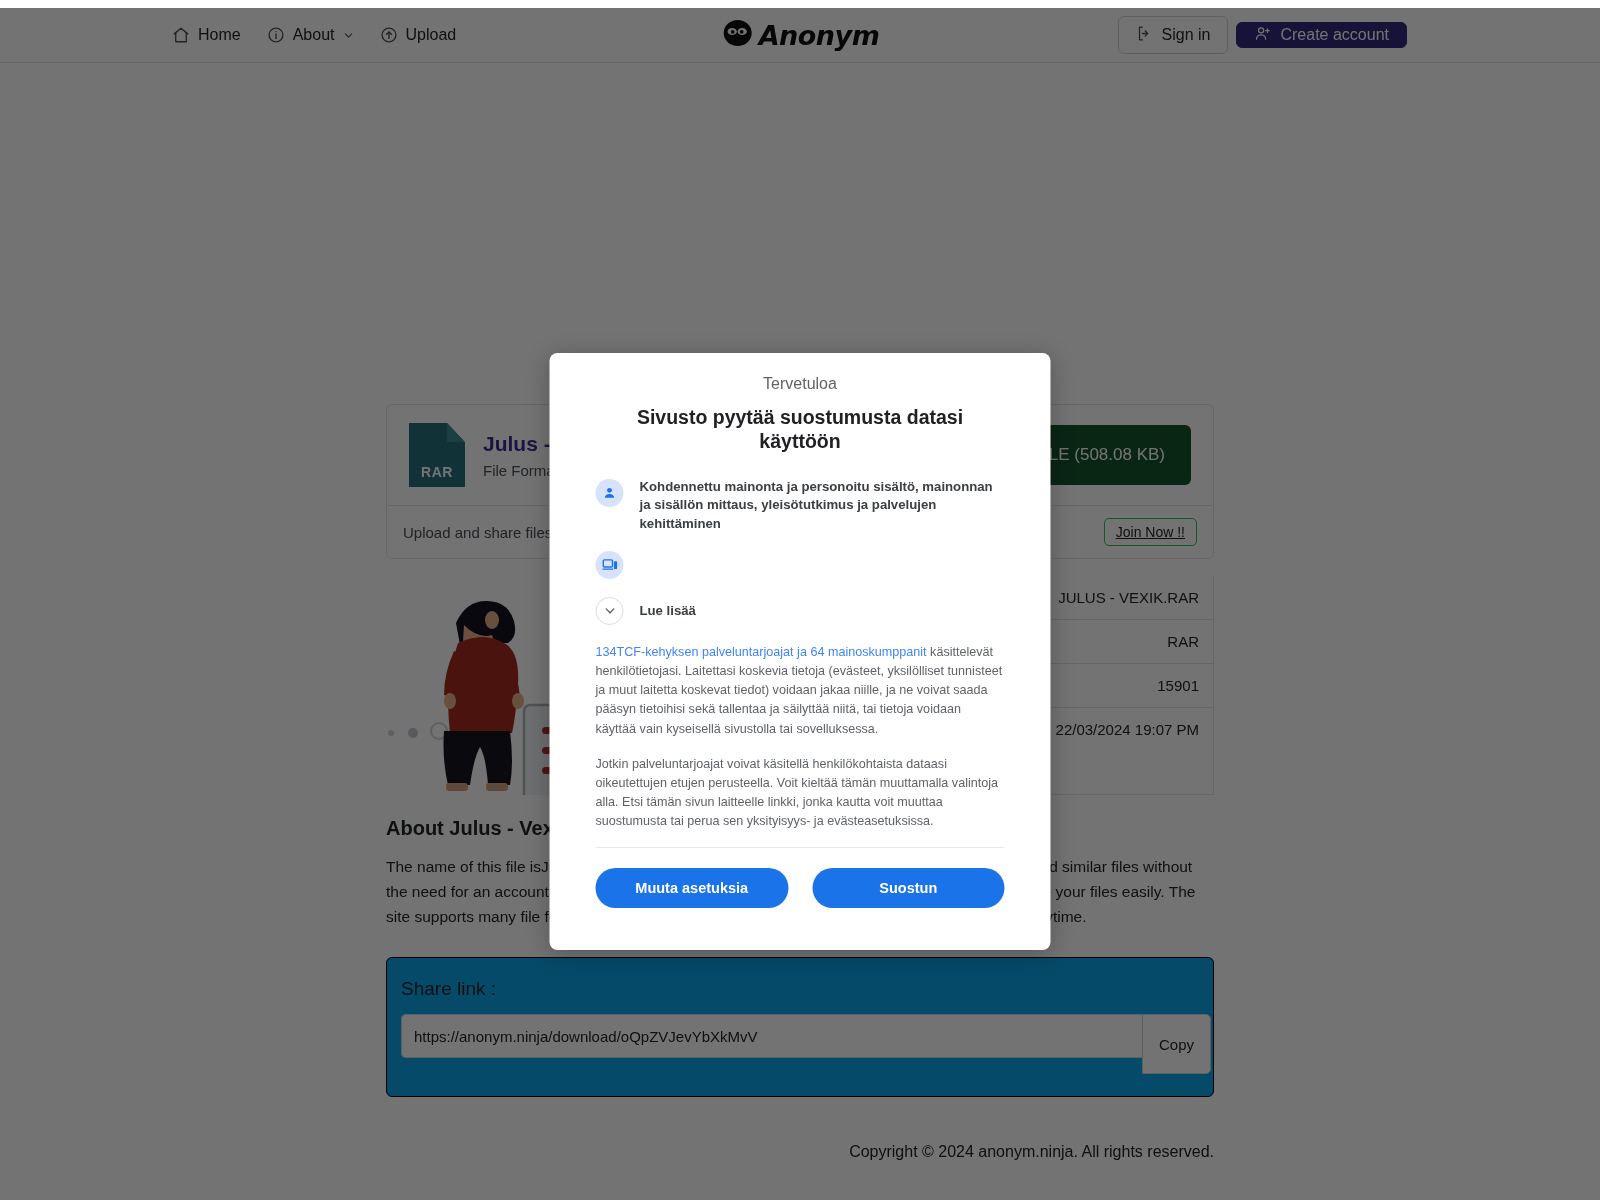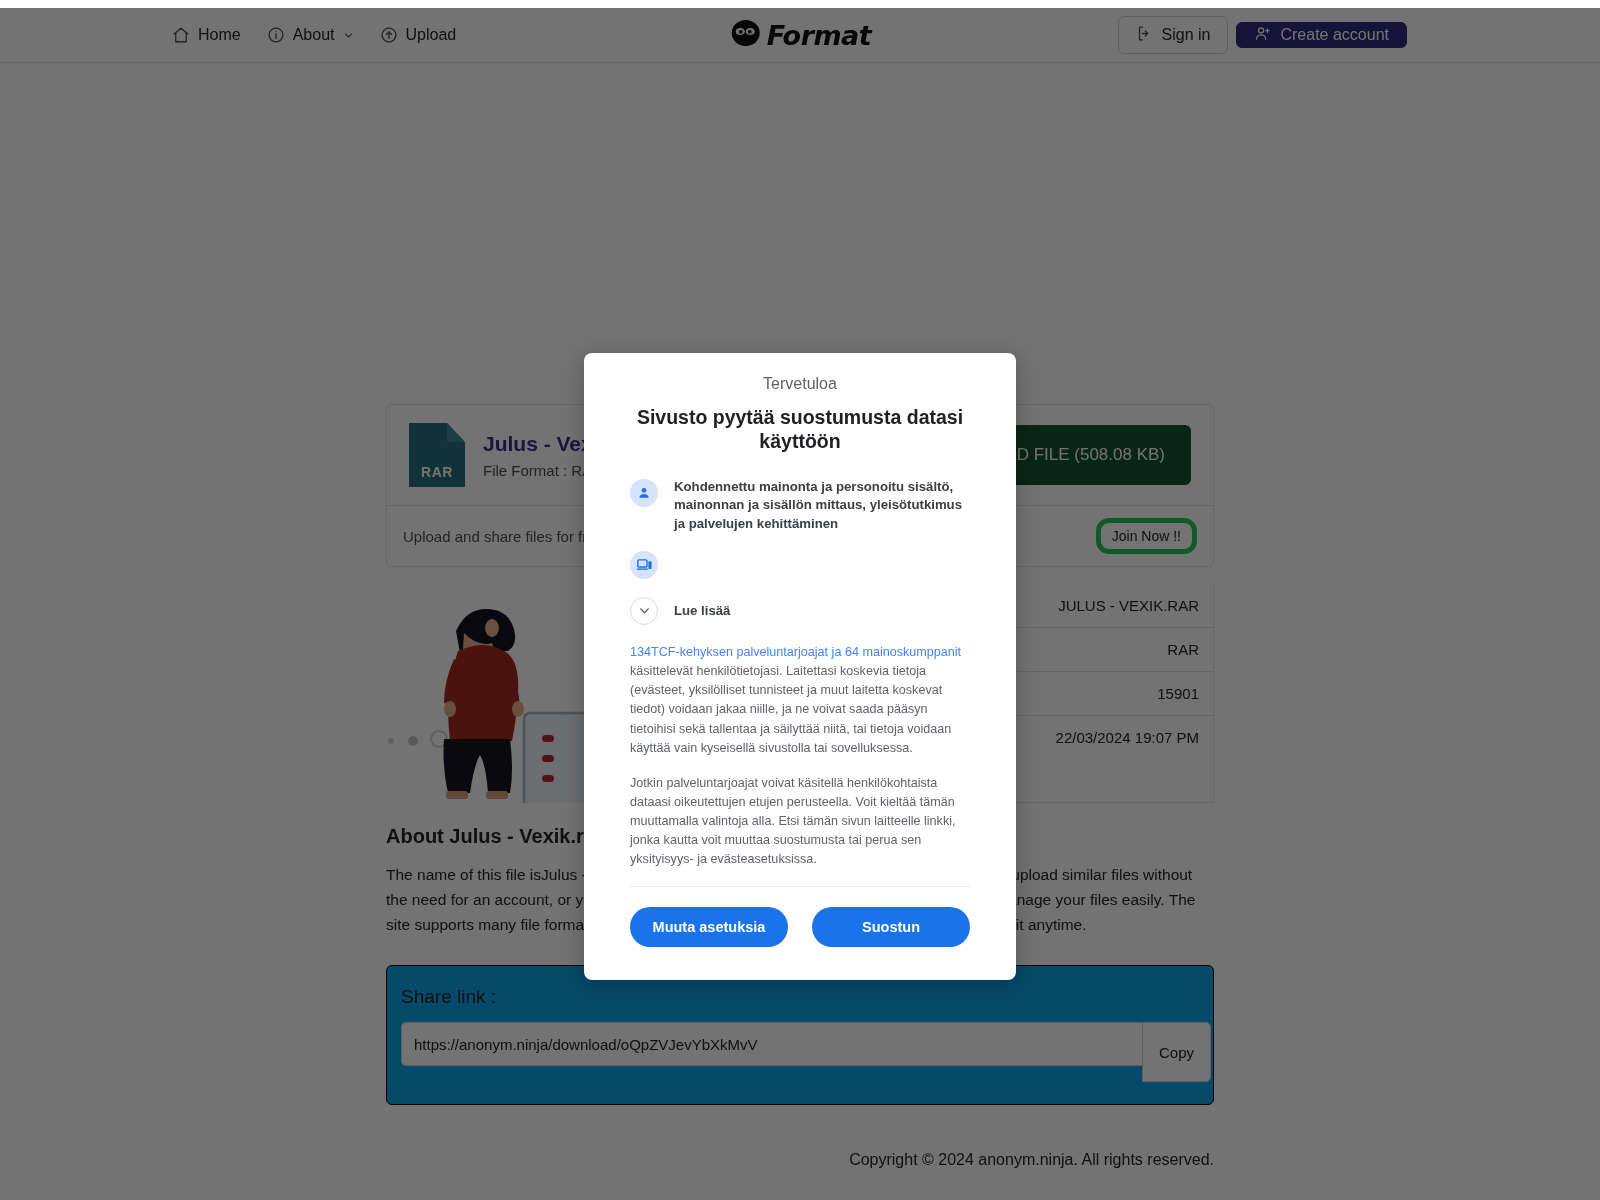--- a/index.html
+++ b/index.html
@@ -157,28 +157,29 @@
   .card-bottom {
     display: flex;
     align-items: center;
     justify-content: space-between;
     padding: 12px 16px;
     border-top: 1px solid #dee2e6;
     background: #fff;
   }
   .card-bottom-text { font-size: 15px; color: #495057; }
   .btn-join {
-    border: 5px solid #22c55e;
-    background: #fff;
-    color: #212529;
-    border-radius: 13px;
+    border: 1px solid #22c55e;
+    background: #fff;
+    color: #212529;
+    border-radius: 5px;
     padding: 5px 11px;
     font-size: 14px;
     cursor: pointer;
     white-space: nowrap;
+    text-decoration: underline;
   }
 
   
   .details {
     display: flex;
     margin-top: 16px;
   }
   .illus {
     width: 410px;
     flex: 0 0 auto;
@@ -273,25 +274,25 @@
     position: absolute;
     inset: 0;
     background: rgba(0,0,0,0.55);
     z-index: 10;
   }
   .modal {
     position: absolute;
     left: 50%;
     top: 345px;
     transform: translateX(-50%);
-    width: 432px;
+    width: 501px;
     background: #fff;
     border-radius: 8px;
     z-index: 11;
-    padding: 22px 0 3px 0;
+    padding: 22px 0 12px 0;
     box-shadow: 0 4px 22px rgba(0,0,0,0.25);
   }
   .modal-inner { padding: 0 46px; }
   .modal-eyebrow {
     text-align: center;
     font-size: 16px;
     color: #5f6368;
     margin-bottom: 12px;
   }
   .modal-title {
@@ -425,21 +426,21 @@
     <div class="brand">
       <span>
         <svg width="34" height="30" viewBox="0 0 34 30">
           <ellipse cx="17" cy="15" rx="14" ry="13" fill="#111"></ellipse>
           <ellipse cx="11.5" cy="13.5" rx="4.6" ry="3.6" fill="#fff"></ellipse>
           <ellipse cx="21.5" cy="13.5" rx="4.6" ry="3.6" fill="#fff"></ellipse>
           <circle cx="12" cy="13.8" r="1.9" fill="#111"></circle>
           <circle cx="21" cy="13.8" r="1.9" fill="#111"></circle>
         </svg>
       </span>
-      <span class="brand-text">Format</span>
+      <span class="brand-text">Anonym</span>
     </div>
 
     <div class="nav-right">
       <button class="btn-signin">
         <span>
           <svg width="17" height="17" viewBox="0 0 24 24" fill="none" stroke="#495057" stroke-width="1.8" stroke-linecap="round" stroke-linejoin="round">
               <path d="M9 3H5v18h4"></path>
               <path d="M15.5 12H9"></path>
               <path d="M13 8.5L16.5 12 13 15.5"></path>
             </svg>

